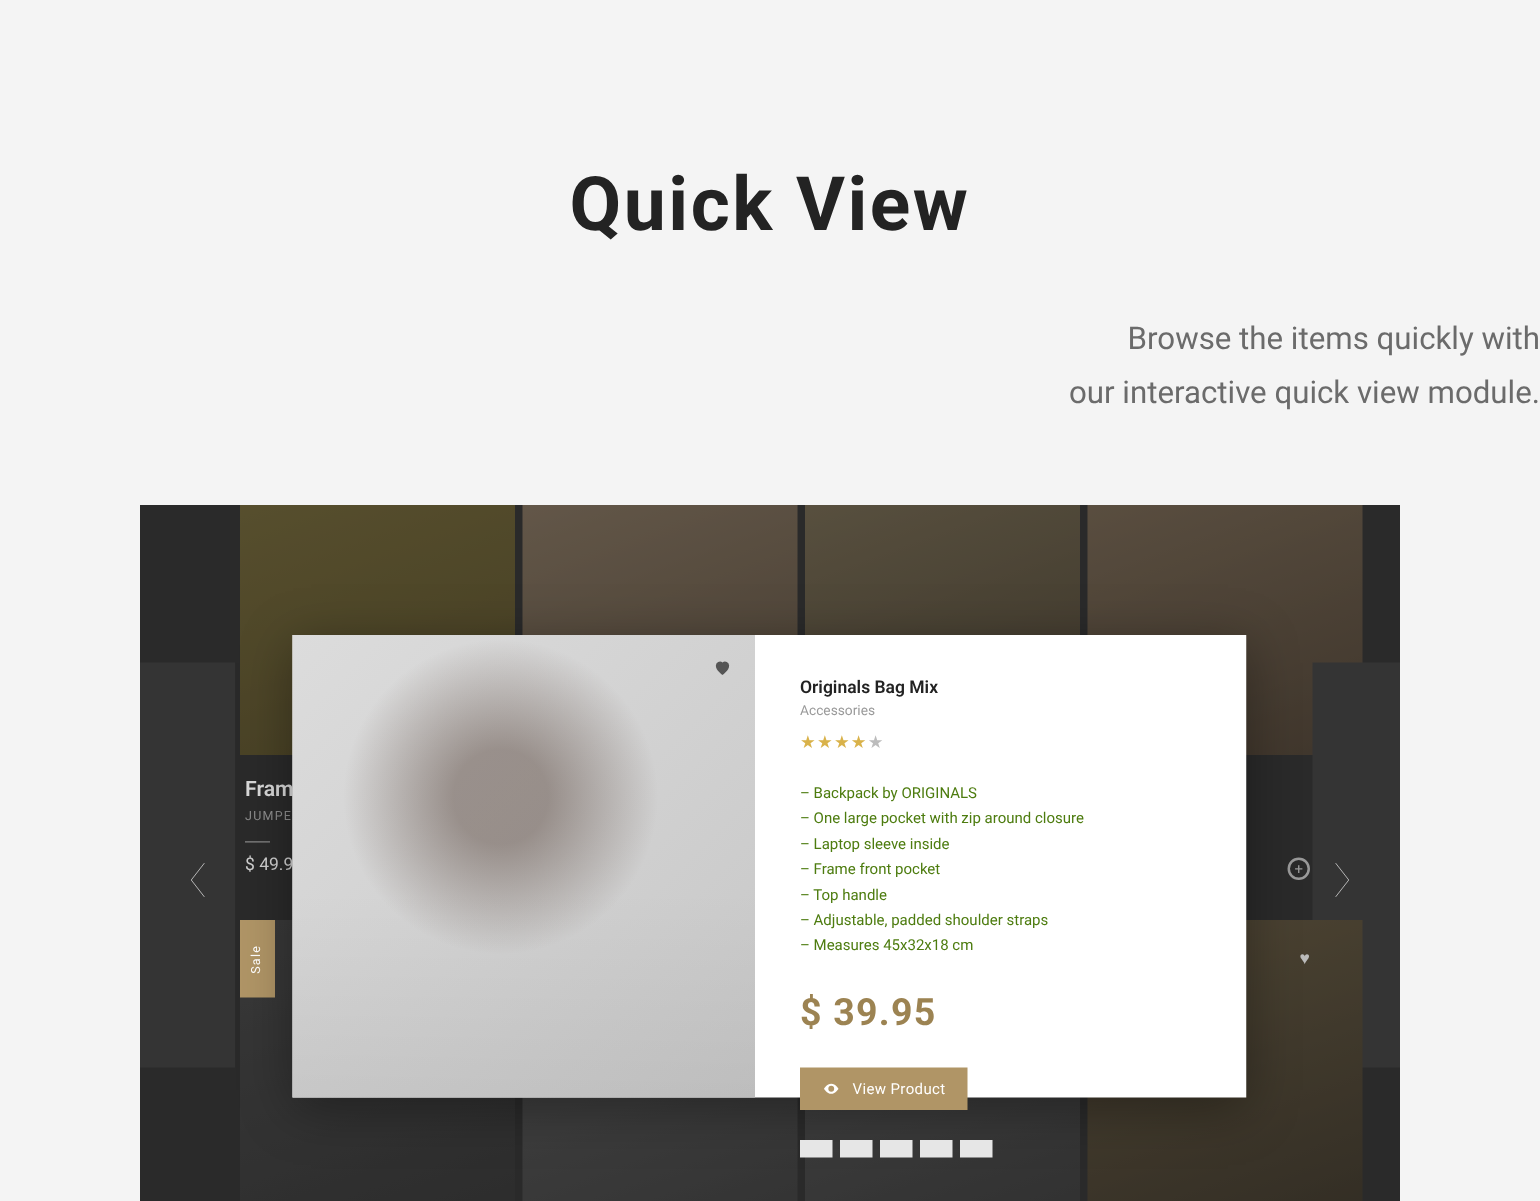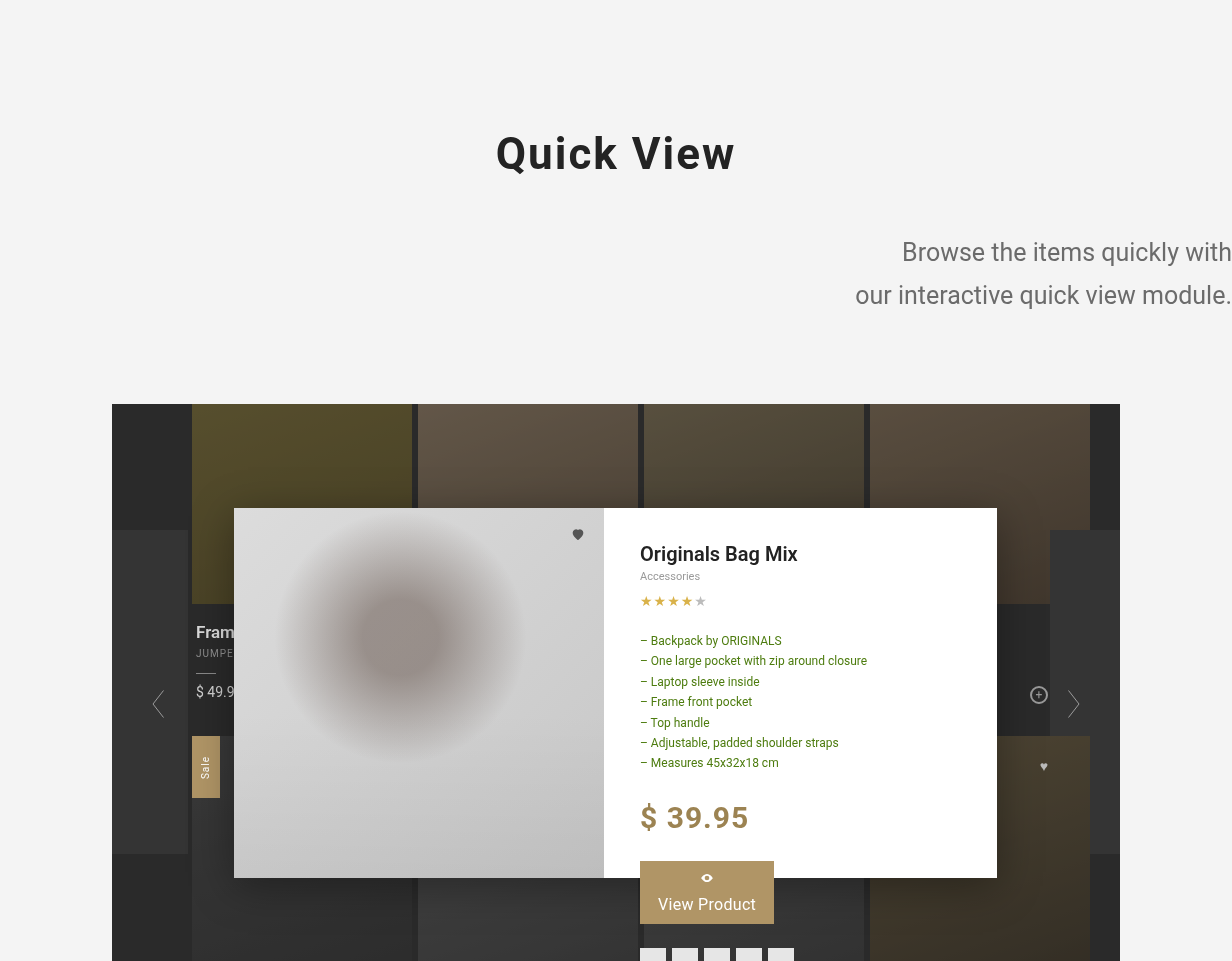--- a/index.html
+++ b/index.html
@@ -1,20 +1,20 @@
 <!DOCTYPE html>
 <html><head>
 <meta charset="utf-8">
 <style>
   * { box-sizing: border-box; margin: 0; padding: 0; }
   html, body { width: 1232px; height: 961px; font-family: -apple-system, BlinkMacSystemFont, "Segoe UI", Roboto, "Helvetica Neue", Arial, sans-serif; background: #f4f4f4; color: #222; }
   .page { width: 1232px; height: 961px; position: relative; overflow: hidden; }
 
   .headline-block { text-align: center; padding-top: 128px; }
-  .headline-block h1 { font-size: 44px; font-weight: 700; letter-spacing: 2px; color: #232323; }
+  .headline-block h1 { font-size: 60px; font-weight: 700; letter-spacing: 2px; color: #232323; }
   .subtitle { margin-top: 52px; font-size: 25px; line-height: 1.7; color: #6b6b6b; font-weight: 400; text-align: right; }
 
   .demo-stage { position: absolute; left: 112px; top: 404px; width: 1008px; height: 557px; background: #3a3a3a; overflow: hidden; }
 
   .prod-card { position: absolute; left: 84px; top: 218px; width: 230px; }
   .prod-card .title { color: #d9d9d9; font-size: 17px; font-weight: 600; }
   .prod-card .cat { color: #8e8e8e; font-size: 10px; letter-spacing: 1px; margin-top: 6px; }
   .prod-card .divider { width: 20px; border-top: 1px solid #888; margin: 14px 0 10px; }
   .prod-card .price { color: #d0d0d0; font-size: 14px; }
 
@@ -28,28 +28,28 @@
   .round-icon { position: absolute; right: 72px; top: 282px; width: 18px; height: 18px; border: 2px solid #999; border-radius: 50%; display:flex; align-items:center; justify-content:center; color:#999; font-size:12px; line-height:1; }
   .heart-icon-bg { position: absolute; right: 72px; top: 354px; color: #bbb; font-size: 14px; }
 
   
   .qv-modal { position: absolute; left: 122px; top: 104px; width: 763px; height: 370px; background: #fff; display: flex; box-shadow: 0 8px 40px rgba(0,0,0,.35); }
   .qv-img { width: 370px; height: 370px; background: linear-gradient(135deg,#dcdcdc,#c7c7c7); position: relative; flex: none; }
   .qv-img::after { content:""; position:absolute; inset:0; background: radial-gradient(circle at 45% 35%, rgba(80,60,50,.45) 0 12%, transparent 40%), linear-gradient(180deg, transparent 55%, rgba(0,0,0,.05)); }
   .qv-heart { position: absolute; right: 18px; top: 18px; color: #555; font-size: 16px; cursor: pointer; }
 
   .qv-body { padding: 34px 36px 0 36px; flex: 1; }
-  .qv-title { font-size: 20px; font-weight: 600; color: #222; }
+  .qv-title { font-size: 14px; font-weight: 600; color: #222; }
   .qv-cat { font-size: 11px; color: #9a9a9a; margin-top: 4px; }
   .qv-stars { margin-top: 10px; font-size: 14px; letter-spacing: 1px; }
   .qv-stars .on { color: #d9b24a; }
   .qv-stars .off { color: #bcbcbc; }
   .qv-features { margin-top: 22px; font-size: 12px; color: #4d7c0f; line-height: 1.7; }
   .qv-price { margin-top: 26px; font-size: 30px; font-weight: 700; color: #9c8352; letter-spacing: 1px; }
-  .qv-btn { margin-top: 26px; display: inline-flex; align-items: center; gap: 10px; background: #b09566; color: #fff; font-size: 16px; padding: 10px 18px; cursor: pointer; letter-spacing: .3px; flex-direction: column; }
+  .qv-btn { margin-top: 26px; display: inline-flex; align-items: center; gap: 10px; background: #b09566; color: #fff; font-size: 12px; padding: 10px 18px; cursor: pointer; letter-spacing: .3px; }
   .qv-btn svg { width: 14px; height: 14px; }
   .qv-shares { margin-top: 24px; display: flex; gap: 6px; }
   .qv-shares div { width: 26px; height: 14px; background: #e6e6e6; }
 
   
   .bg-tile { position: absolute; background: linear-gradient(160deg,#7a7a7a,#5c5c5c); }
   .t1 { left: 80px;  top: 0;   width: 220px; height: 200px; background: linear-gradient(160deg,#8a7b3f,#6b5e2d); }
   .t2 { left: 306px; top: 0;   width: 220px; height: 200px; background: linear-gradient(160deg,#a08a70,#6e5d48); }
   .t3 { left: 532px; top: 0;   width: 220px; height: 200px; background: linear-gradient(160deg,#8c7d5e,#5a4e39); }
   .t4 { left: 758px; top: 0;   width: 220px; height: 200px; background: linear-gradient(160deg,#8f7a60,#5f4e3c); }

